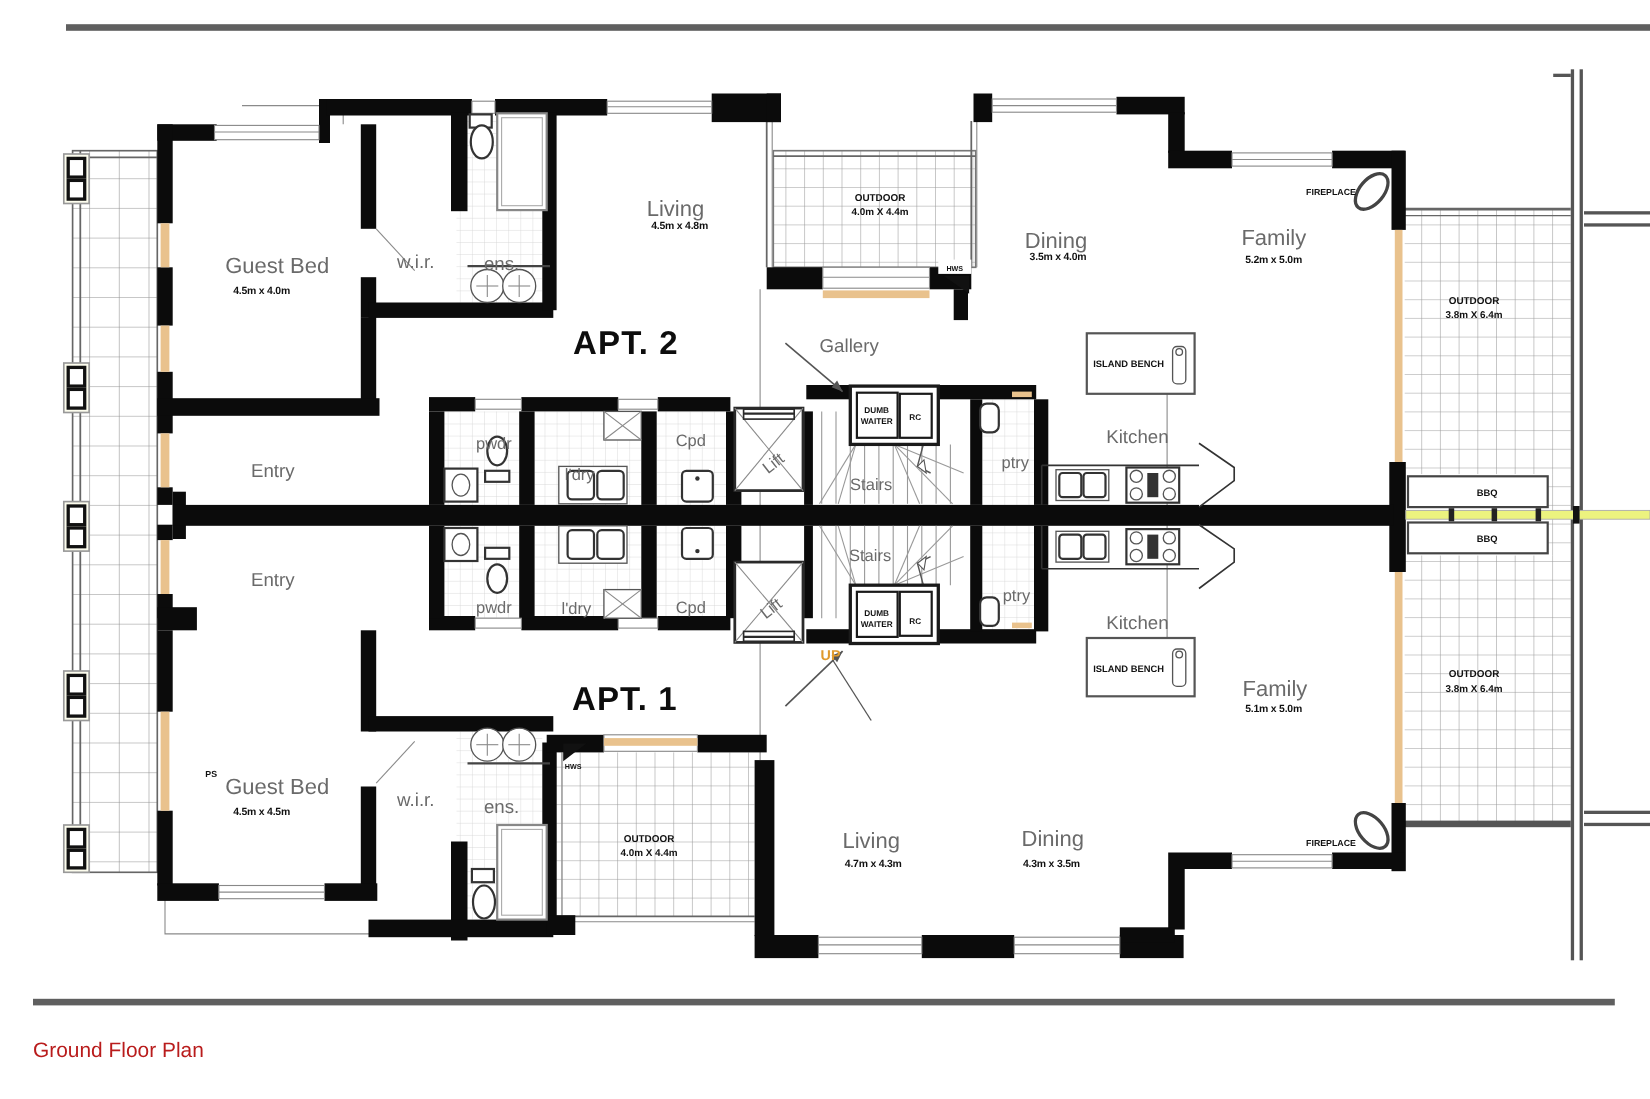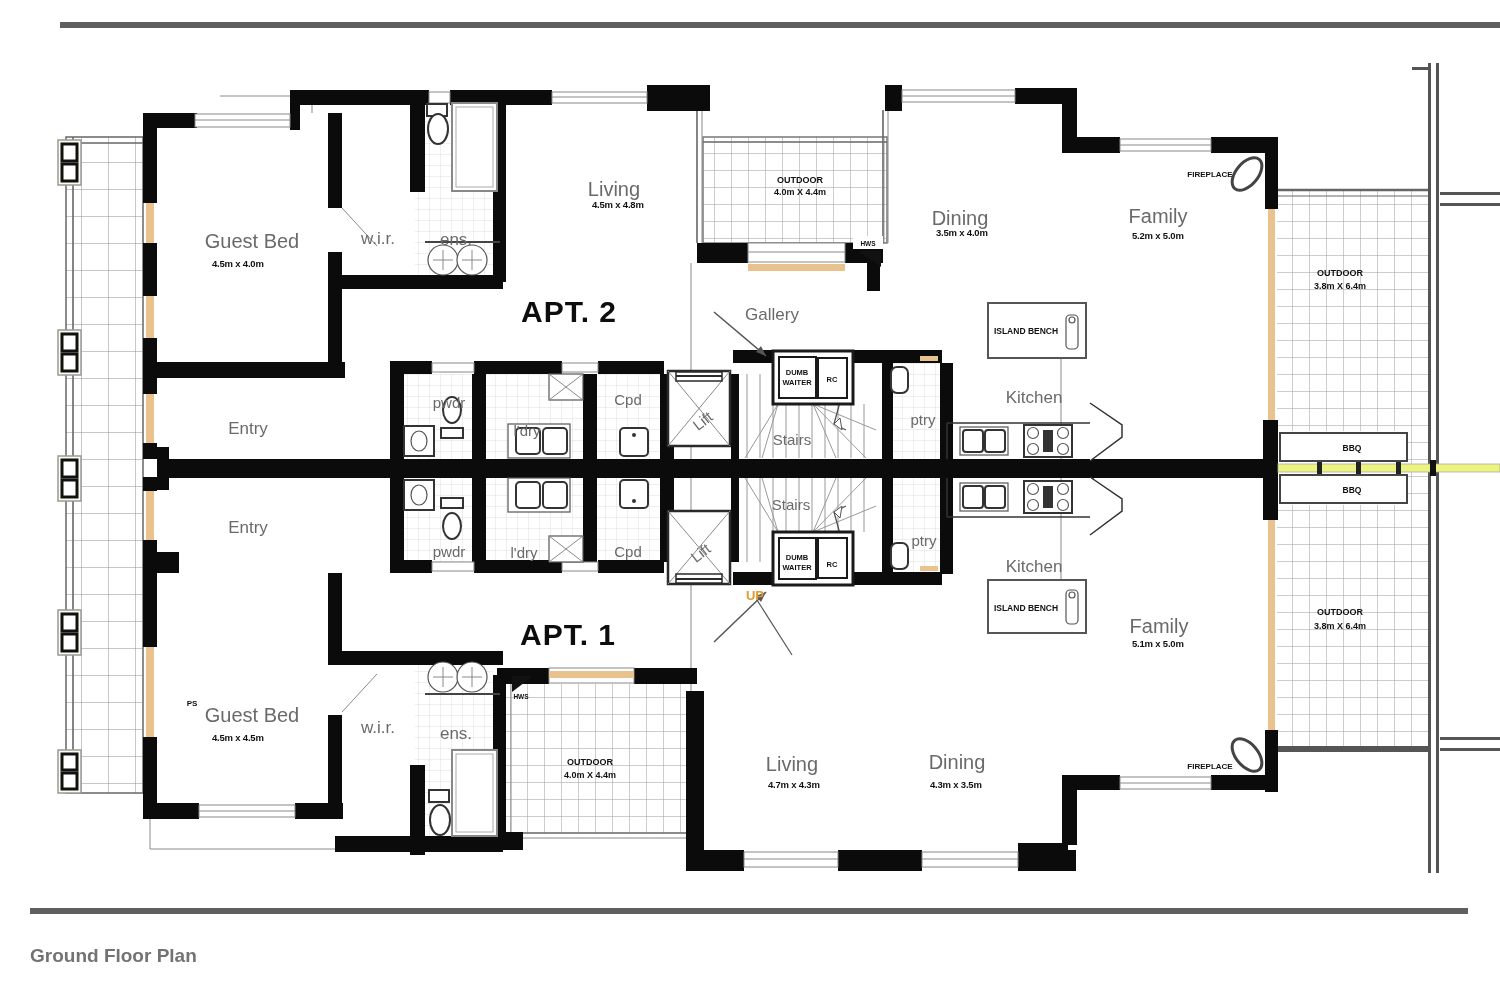--- a/index.html
+++ b/index.html
@@ -12,21 +12,21 @@
   .room-sm{font-size:15px;fill:#6a6a6a;}
   .dims{font-size:9.5px;font-weight:bold;fill:#111;letter-spacing:-0.2px;}
   .outd{font-size:9px;font-weight:bold;fill:#111;}
   .apt{font-size:30px;font-weight:bold;fill:#0d0d0d;letter-spacing:1px;}
   .tinyb{font-size:7.5px;font-weight:bold;fill:#111;}
   .bbq{font-size:8.5px;font-weight:bold;fill:#111;}
   .fp{font-size:8px;font-weight:bold;fill:#111;}
   .hws{font-size:6.5px;font-weight:bold;fill:#111;}
   .ps{font-size:8px;font-weight:bold;fill:#111;}
   .up{font-size:13px;font-weight:bold;fill:#e09a2d;}
-  .title{position:absolute;left:30px;top:945px;font-size:19px;font-weight:bold;color:#737373;}
+  .title{position:absolute;left:30px;top:945px;font-size:19px;font-weight:normal;color:#b91c1c;}
   .wall{fill:#0b0b0b;}
   .win{fill:#ffffff;stroke:#888;stroke-width:1;}
   .orange{fill:#e9c28d;}
   .thin{stroke:#8a8a8a;stroke-width:1;fill:none;}
   .thin2{stroke:#666;stroke-width:1.6;fill:none;}
   .fix{fill:#fff;stroke:#333;stroke-width:2;}
   .fixl{fill:#fff;stroke:#555;stroke-width:1.2;}
   .tread{stroke:#999;stroke-width:1;}
 </style>
 </head>

